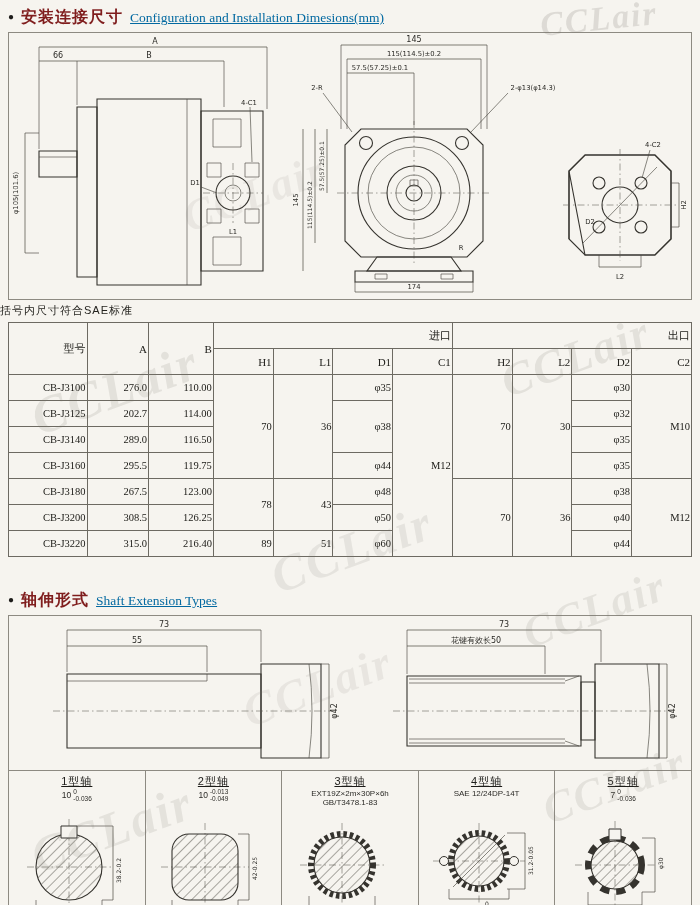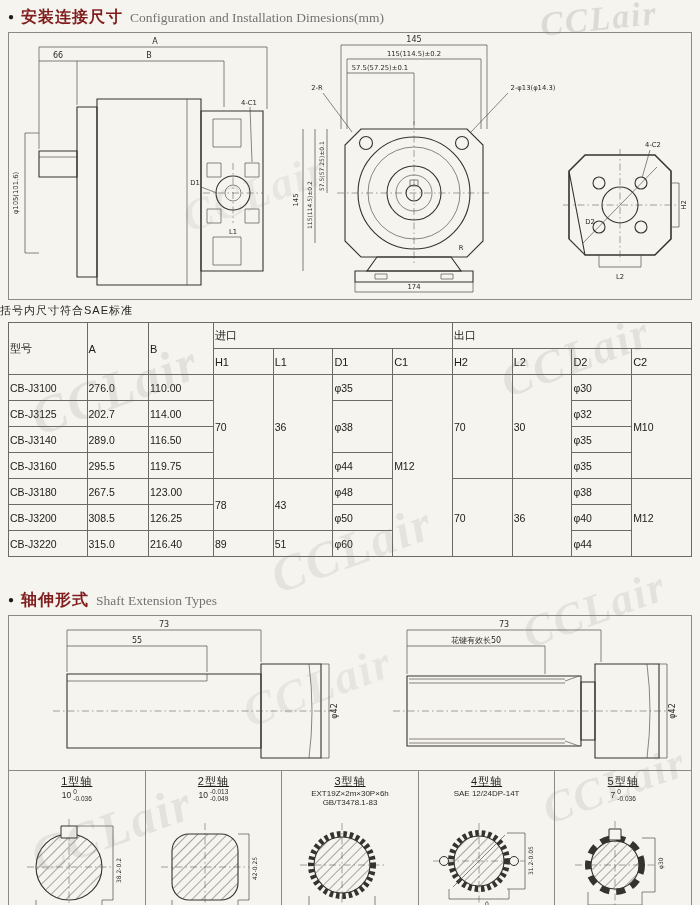--- a/index.html
+++ b/index.html
@@ -2,25 +2,25 @@
 <html><head>
 <meta charset="utf-8">
 <style>
   html,body{margin:0;padding:0;}
   body{width:700px;height:905px;background:#f6f4ef;font-family:"Liberation Sans",sans-serif;color:#2b2a27;position:relative;overflow:hidden;}
   .page{position:relative;width:700px;height:905px;}
   .wm{position:absolute;font-family:"Liberation Serif",serif;font-style:italic;font-weight:bold;color:#7b786f;pointer-events:none;z-index:9;letter-spacing:2px;white-space:nowrap;}
   .sec-title{display:flex;align-items:baseline;gap:7px;padding:7px 10px 3px 8px;}
   .sec-title .bullet{font-size:10px;position:relative;top:-2px;color:#1d1c1a;}
   .sec-title .cn{font-size:16px;font-weight:bold;letter-spacing:1px;color:#7f1d1d;}
-  .sec-title .en{font-family:"Liberation Serif",serif;font-size:13.5px;color:#737373;}
+  .sec-title .en{font-family:"Liberation Serif",serif;font-size:13.5px;color:#0369a1;text-decoration:underline;}
   .dwg-box{position:relative;margin:1px 8px 0 8px;border:1px solid #8d8a82;background:transparent;}
   .sae-note{font-size:11px;padding:3px 26px 2px 0;color:#24231f;letter-spacing:1px;}
   table.spec{border-collapse:collapse;margin:2px 8px;width:684px;table-layout:fixed;}
-  table.spec th,table.spec td{border:1px solid #6d6a62;text-align:left;font-size:10.5px;padding:2px 1px;color:#21201c;height:21px;background:transparent;}
+  table.spec th,table.spec td{border:1px solid #6d6a62;text-align:right;font-size:10.5px;padding:2px 1px;color:#21201c;height:21px;background:transparent;font-family:Liberation Serif, serif;}
   table.spec th{font-weight:normal;font-size:11px;}
   .draw line,.draw path,.draw rect,.draw circle,.draw polygon{vector-effect:non-scaling-stroke;}
   .ln{stroke:#35332e;stroke-width:1.1;fill:none;}
   .thin{stroke:#4a4841;stroke-width:.65;fill:none;}
   .dim{stroke:#4a4841;stroke-width:.7;fill:none;}
   .cl{stroke:#5c5952;stroke-width:.55;stroke-dasharray:7 3 1.5 3;fill:none;}
   .draw text{font-family:"DejaVu Sans",sans-serif;fill:#2b2a26;}
   .dt{font-size:8px;text-anchor:middle;}
   .dts{font-size:6.8px;text-anchor:middle;}
   .tny{font-size:6px;text-anchor:start;}

